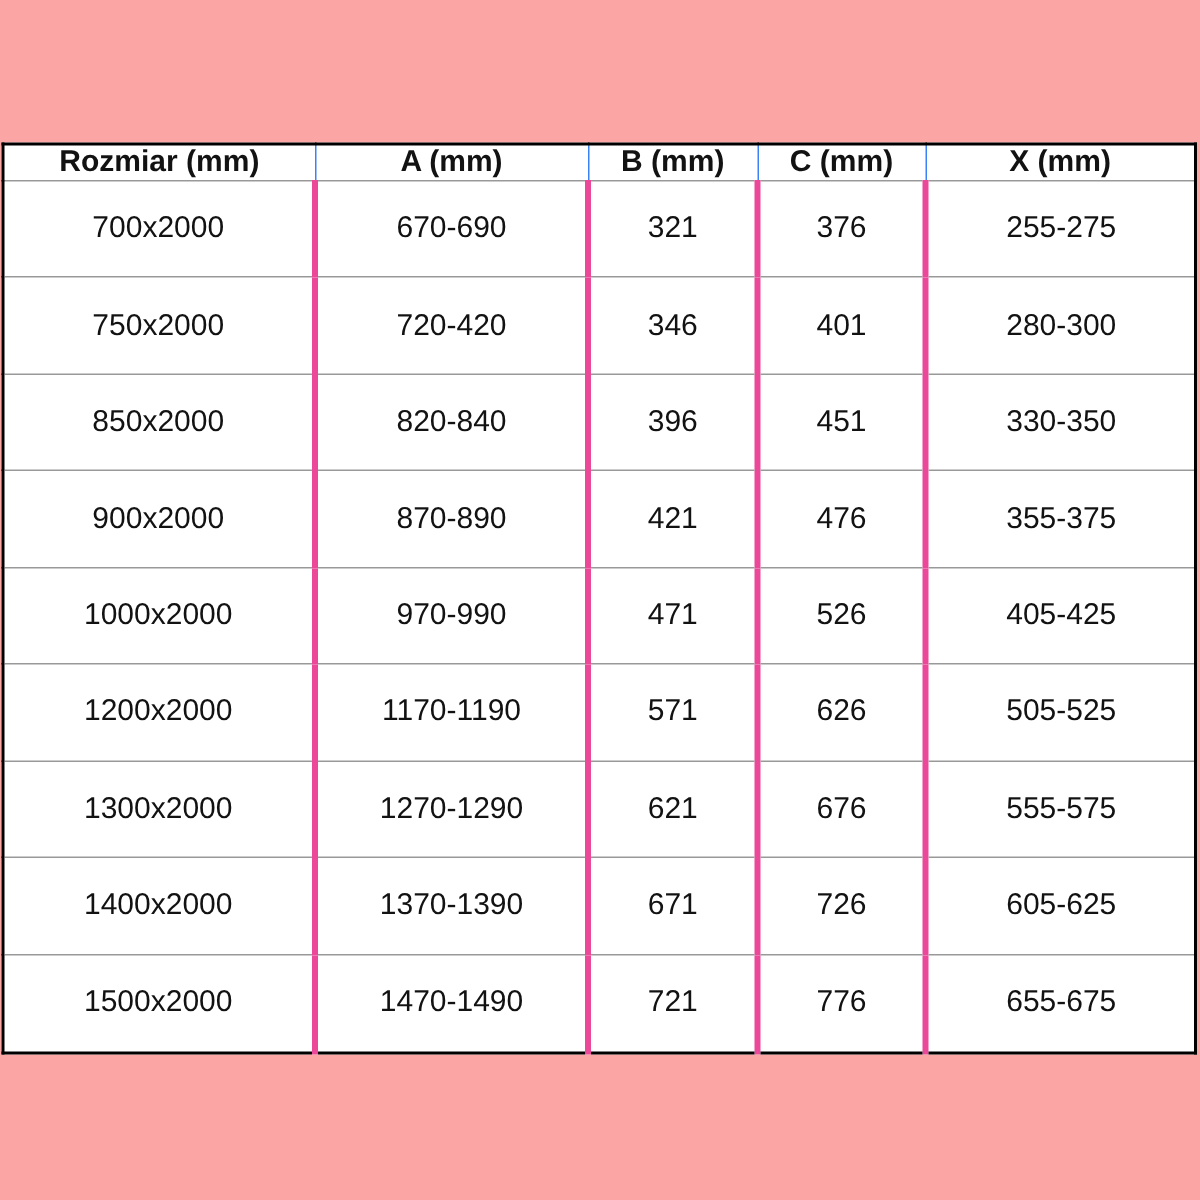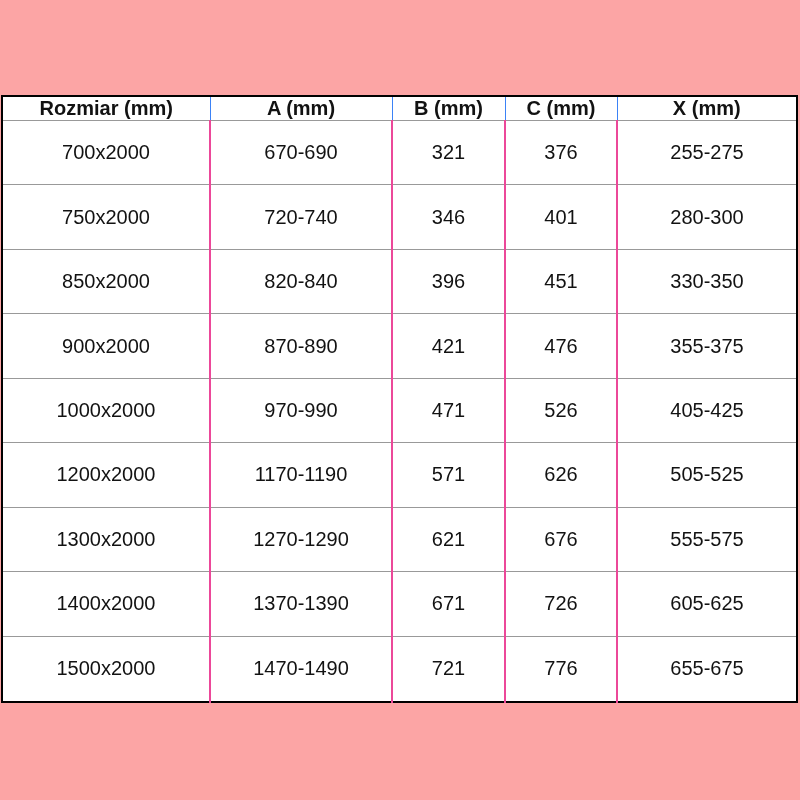--- a/index.html
+++ b/index.html
@@ -37,21 +37,21 @@
   }
   table.spec-table th {
     font-size: 20px;
     font-weight: bold;
     border-left: 1px solid #3b82f6;
     border-bottom: 1px solid #999999;
   }
   table.spec-table td {
     font-size: 20px;
     font-weight: normal;
-    border-left: 2px solid #ec4899;
+    border-left: 4px solid #ec4899;
     border-top: 1px solid #999999;
   }
   table.spec-table th:first-child,
   table.spec-table td:first-child {
     border-left: none;
   }
 </style>
 </head>
 <body>
 
@@ -76,21 +76,21 @@
     <tbody>
         <tr>
           <td>700x2000</td>
           <td>670-690</td>
           <td>321</td>
           <td>376</td>
           <td>255-275</td>
         </tr>
         <tr>
           <td>750x2000</td>
-          <td>720-740</td>
+          <td>720-420</td>
           <td>346</td>
           <td>401</td>
           <td>280-300</td>
         </tr>
         <tr>
           <td>850x2000</td>
           <td>820-840</td>
           <td>396</td>
           <td>451</td>
           <td>330-350</td>

